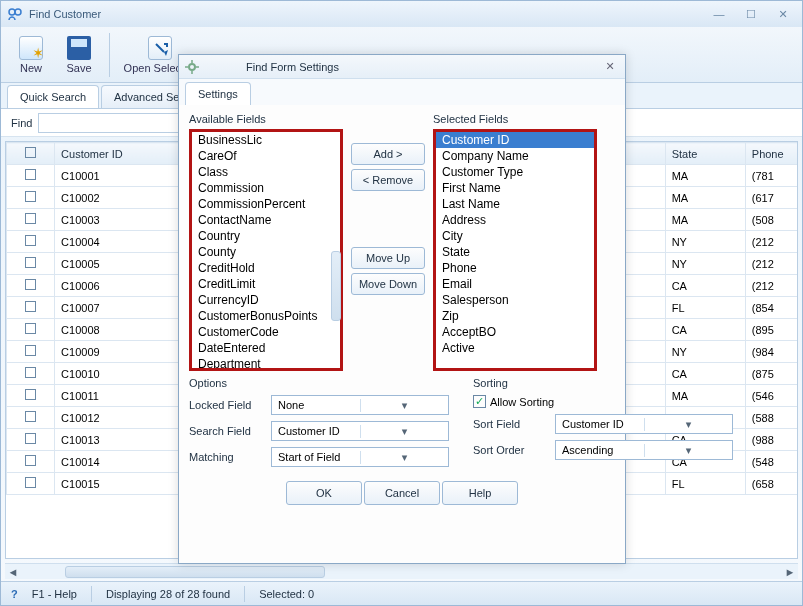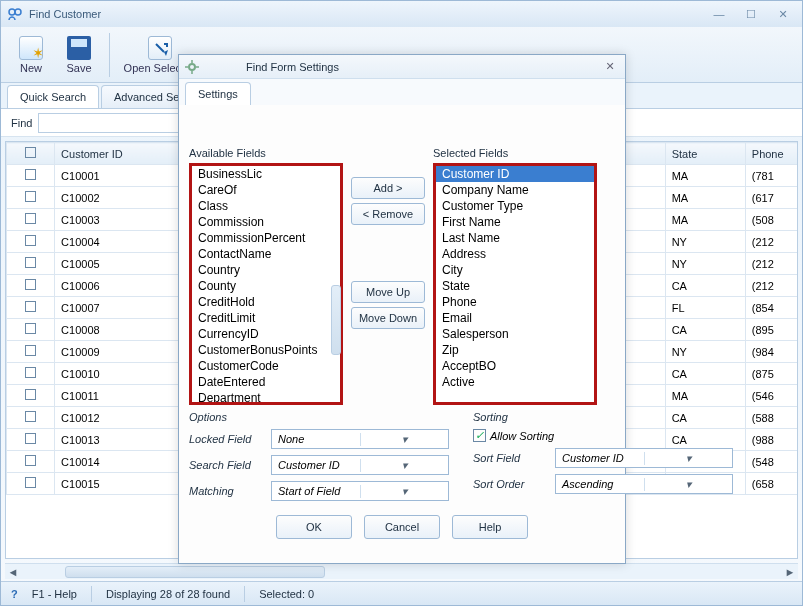--- a/index.html
+++ b/index.html
@@ -46,44 +46,44 @@
 .statusbar .sep { width: 1px; height: 16px; background: #b9cee3; }
 
 
 .dialog { position: absolute; left: 178px; top: 54px; width: 448px; height: 510px; background: #fdfdfd; border: 1px solid #8aa8c6; box-shadow: 0 0 10px rgba(0,0,0,0.15); display: flex; flex-direction: column; }
 .dlg-title { height: 24px; background: linear-gradient(#f4f8fc,#e6eff8); display: flex; align-items: center; padding: 0 6px; color: #234; border-bottom: 1px solid #cfdfee; gap: 41px; }
 .dlg-title .dlg-icon { width: 14px; height: 14px; margin-right: 6px; }
 .dlg-close { width: 18px; text-align: center; color: #667; cursor: default; }
 .dlg-tabs { height: 26px; display: flex; align-items: flex-end; padding: 4px 6px 0; gap: 2px; background: #f7fafd; }
 .dlg-body { flex: 1; padding: 6px 10px 0; display: flex; flex-direction: column; }
 
-.fields-row { display: flex; gap: 8px; height: 260px; margin-top: 34px; }
+.fields-row { display: flex; gap: 8px; height: 260px; }
 .field-col { display: flex; flex-direction: column; }
 .col-label { color: #234; padding: 2px 0 4px; }
 .listbox { border: 3px solid #b21414; background: #fff; overflow: auto; font-size: 12px; }
 .listbox.avail { width: 154px; height: 256px; }
 .listbox.sel { width: 164px; height: 256px; }
 .lb-item { padding: 1px 6px; cursor: default; }
 .lb-item.selected { background: #3a7ed0; color: #fff; }
 .btn-col { display: flex; flex-direction: column; gap: 4px; justify-content: flex-start; padding-top: 32px; }
 .btn { width: 74px; height: 22px; background: linear-gradient(#fdfdfd,#e9f1f9); border: 1px solid #9db9d6; border-radius: 3px; color: #234; font-size: 11px; cursor: default; }
 .btn-col .spacer { height: 48px; }
 
 .bottom-panels { display: flex; gap: 24px; padding-top: 6px; }
-.panel { display: flex; flex-direction: column; gap: 6px; font-style: italic; }
+.panel { display: flex; flex-direction: column; gap: 6px; }
 .panel .panel-title { color: #234; }
 .form-row { display: flex; align-items: center; gap: 6px; }
 .form-row label { width: 76px; color: #234; }
 .combo { display: inline-flex; align-items: center; border: 1px solid #9db9d6; height: 20px; background: #fff; }
 .combo span { padding: 0 6px; min-width: 88px; display: inline-block; }
 .combo .arrow { width: 16px; text-align: center; border-left: 1px solid #cfdfee; color: #567; }
 .chk { display: inline-flex; align-items: center; gap: 4px; }
 .chkbox { width: 13px; height: 13px; border: 1px solid #6a88a5; display: inline-flex; align-items: center; justify-content: center; color: #1a5; font-size: 11px; }
 
-.dlg-buttons { display: flex; justify-content: center; gap: 12px; padding: 14px 0 10px; }
+.dlg-buttons { display: flex; justify-content: center; gap: 2px; padding: 14px 0 10px; }
 .dlg-buttons .btn { width: 76px; height: 24px; }
 
 .scrollbar-v { position: absolute; right: 2px; top: 140px; width: 10px; height: 70px; background: linear-gradient(#e3eef8,#cfdfee); border: 1px solid #b9cee3; border-radius: 3px; }
 
 svg { display: block; }
 .hscroll { height: 16px; background: #eaf3fb; border-top: 1px solid #cfdfee; margin: 0 4px 2px; position: relative; }
 .hscroll .thumb { position: absolute; left: 60px; top: 2px; height: 12px; width: 260px; background: linear-gradient(#e3eef8,#cfdfee); border: 1px solid #b9cee3; border-radius: 3px; }
 .hscroll .arrow-l, .hscroll .arrow-r { position: absolute; top: 0; width: 16px; height: 16px; display: flex; align-items: center; justify-content: center; color: #567; }
 .hscroll .arrow-l { left: 0; } .hscroll .arrow-r { right: 0; }
 </style>

